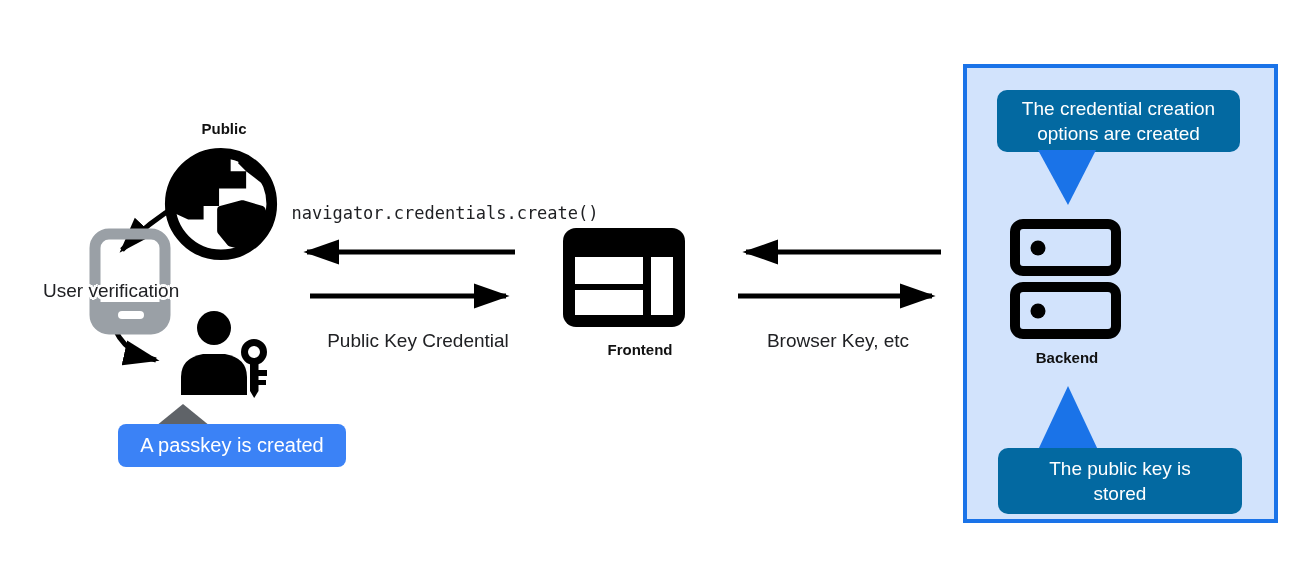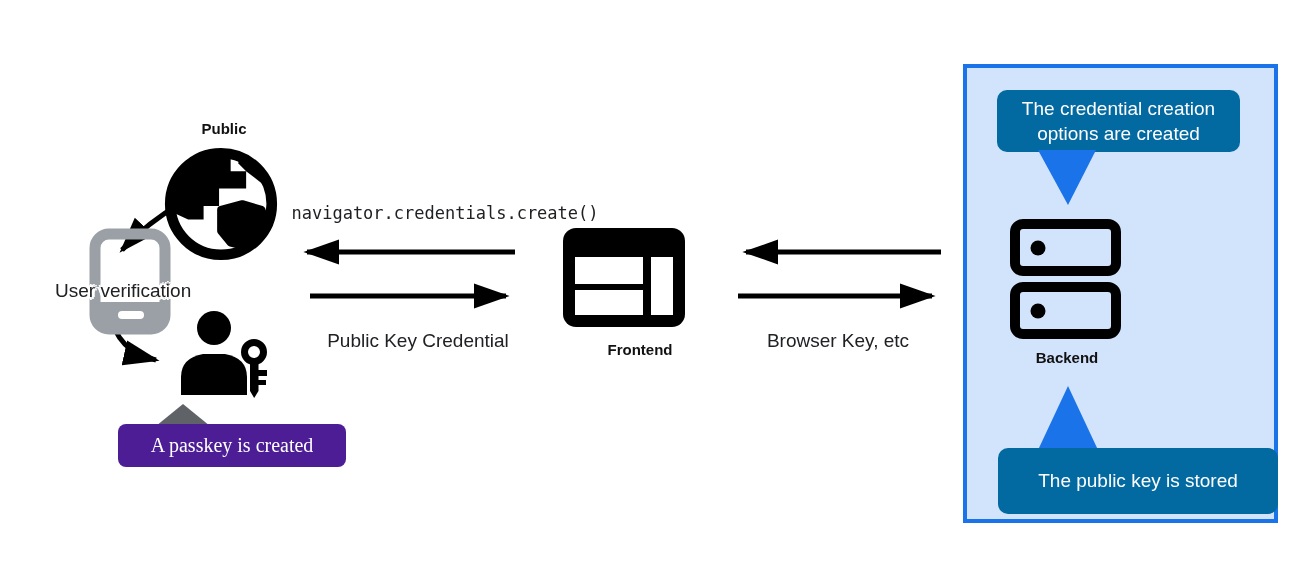--- a/index.html
+++ b/index.html
@@ -4,33 +4,33 @@
 <style>
   html,body{margin:0;padding:0;background:#fff;}
   #canvas{
     position:relative;width:1310px;height:568px;background:#ffffff;overflow:hidden;
     font-family:"Liberation Sans",sans-serif;color:#202124;
   }
   .abs{position:absolute;}
   .node-label{font-weight:bold;font-size:15px;color:#111;white-space:nowrap;transform:translateX(-50%);}
   .msg{font-size:19px;color:#202124;white-space:nowrap;transform:translateX(-50%);}
   .mono{font-family:"DejaVu Sans Mono","Liberation Mono",monospace;font-size:17px;}
-  .halo{text-shadow:-2px -2px 0 #fff,2px -2px 0 #fff,-2px 2px 0 #fff,2px 2px 0 #fff,0 -3px 0 #fff,0 3px 0 #fff,-3px 0 0 #fff,3px 0 0 #fff;margin-left:12px;}
+  .halo{text-shadow:-2px -2px 0 #fff,2px -2px 0 #fff,-2px 2px 0 #fff,2px 2px 0 #fff,0 -3px 0 #fff,0 3px 0 #fff,-3px 0 0 #fff,3px 0 0 #fff;}
   
   .panel{
     left:963px;top:64px;width:315px;height:459px;box-sizing:border-box;
     background:#d2e3fc;border:4px solid #1a73e8;
   }
   
   .tip-rect{
     display:flex;align-items:center;justify-content:center;text-align:center;
     color:#fff;border-radius:10px;line-height:1.32;
   }
   .tip-blue{background:#0369a1;font-size:19px;}
-  .tip-dark{background:#4c1d95;font-size:20px;border-radius:8px;font-family:Liberation Serif, serif;}
+  .tip-dark{background:#3b82f6;font-size:20px;border-radius:8px;}
   .tri{width:0;height:0;}
   .tri-up-dark{border-left:27px solid transparent;border-right:27px solid transparent;border-bottom:22px solid #5f6368;}
   .tri-down-blue{border-left:30px solid transparent;border-right:28px solid transparent;border-top:55px solid #1a73e8;}
   .tri-up-blue{border-left:30px solid transparent;border-right:30px solid transparent;border-bottom:64px solid #1a73e8;}
   svg{display:block;}
 </style>
 </head>
 <body>
 
 <div id="canvas">
@@ -104,15 +104,15 @@
 
   <svg class="abs" style="left:1008px;top:218px;" width="117" height="122" viewBox="0 0 117 122">
     <rect x="7" y="6" width="101" height="47" rx="8" fill="none" stroke="#000" stroke-width="10"></rect>
     <circle cx="30" cy="30" r="7.5" fill="#000"></circle>
     <rect x="7" y="69" width="101" height="47" rx="8" fill="none" stroke="#000" stroke-width="10"></rect>
     <circle cx="30" cy="93" r="7.5" fill="#000"></circle>
   </svg>
   <div class="abs node-label" style="left:1067px;top:349px;">Backend</div>
 
   <div class="abs tri tri-up-blue" style="left:1038px;top:386px;"></div>
-  <div class="abs tip-rect tip-blue" style="left:998px;top:448px;width:280px;height:66px;padding:0 32px;box-sizing:border-box;">The public key is stored</div>
+  <div class="abs tip-rect tip-blue" style="left:998px;top:448px;width:244px;height:66px;padding:0 32px;box-sizing:border-box;">The public key is stored</div>
 
 </div>
 
 </body></html>

